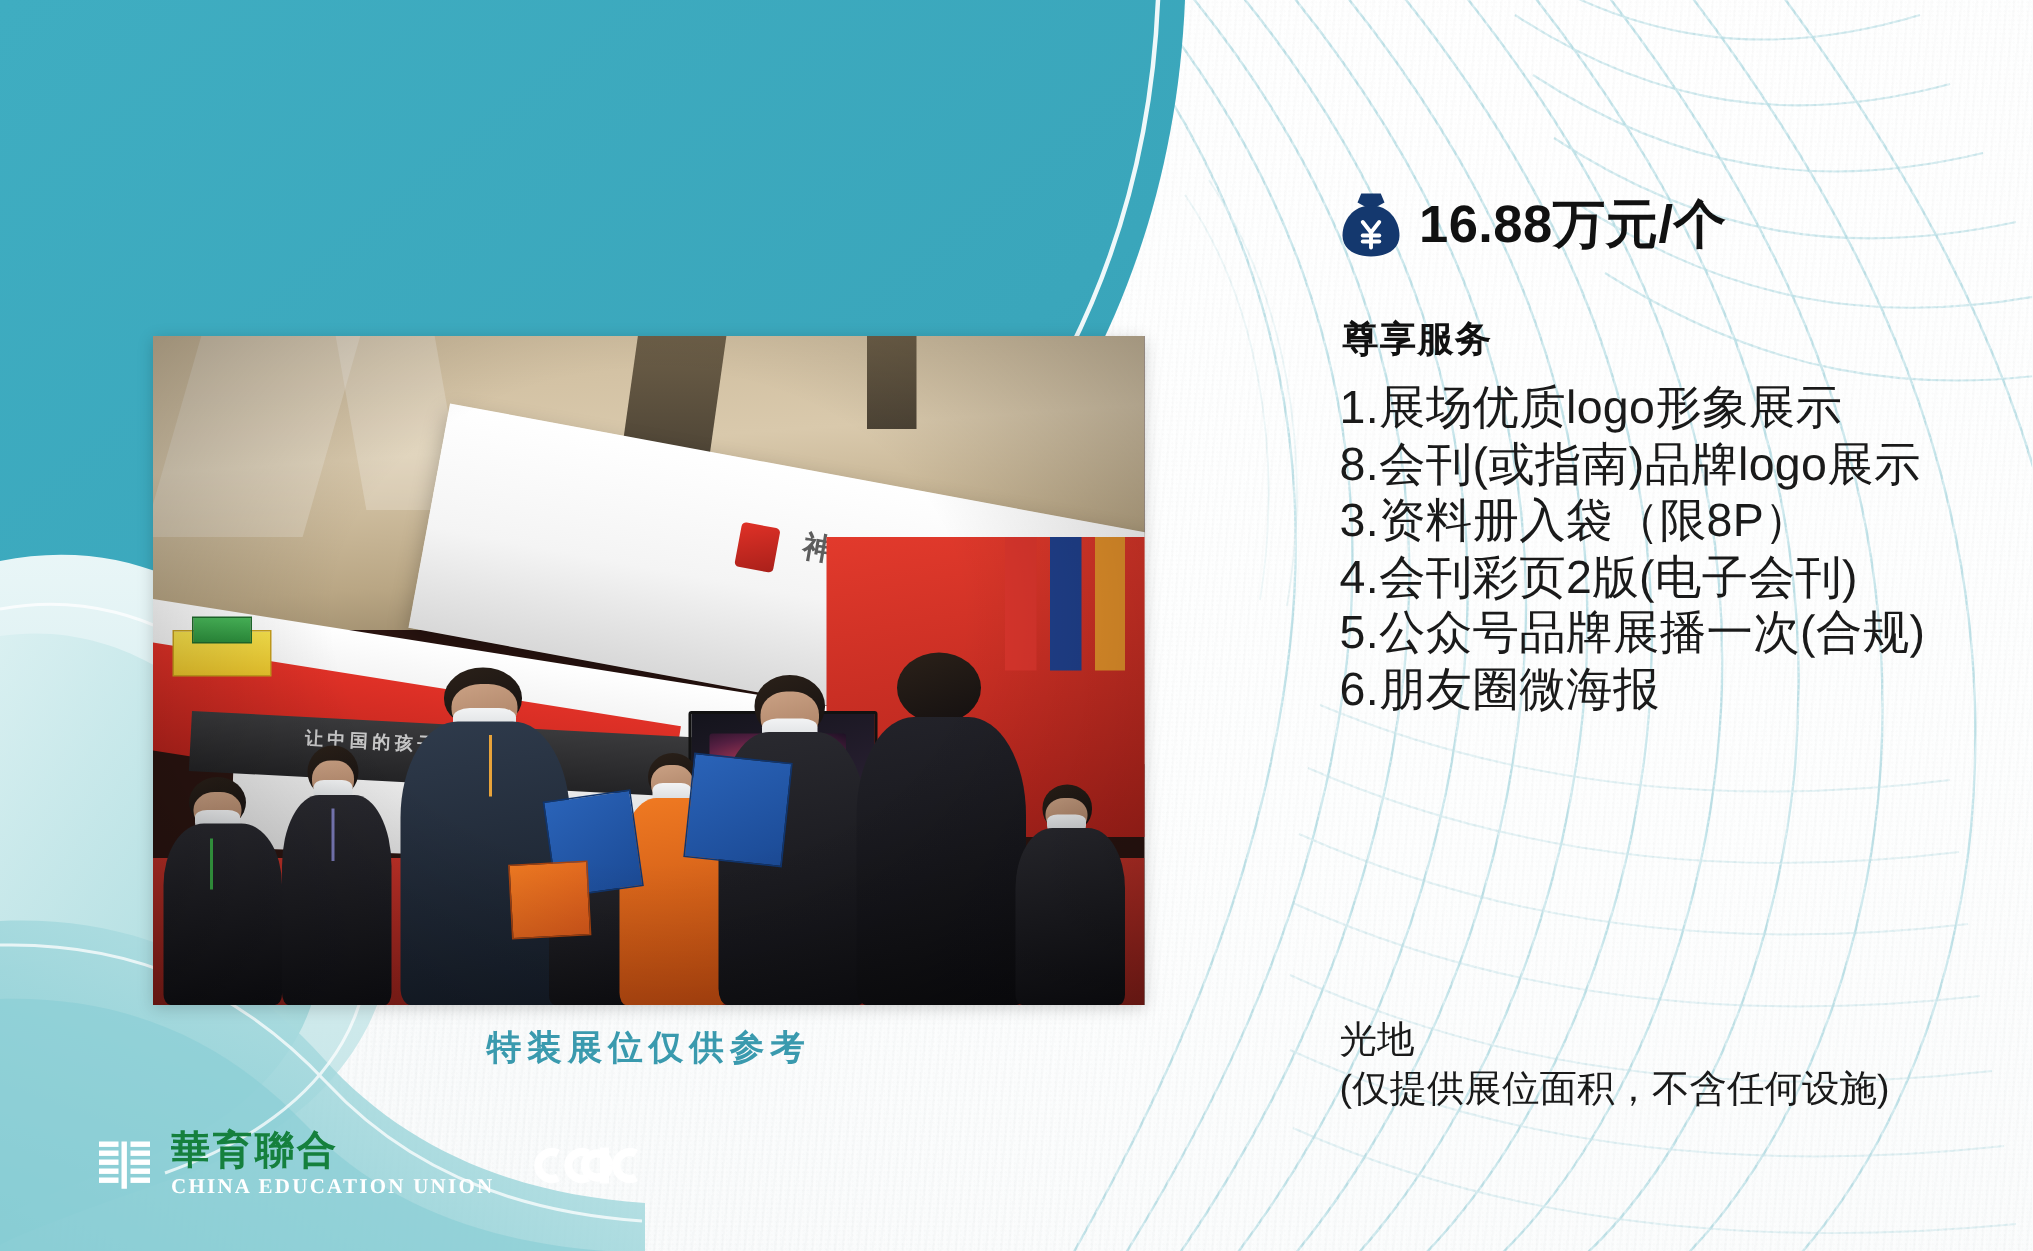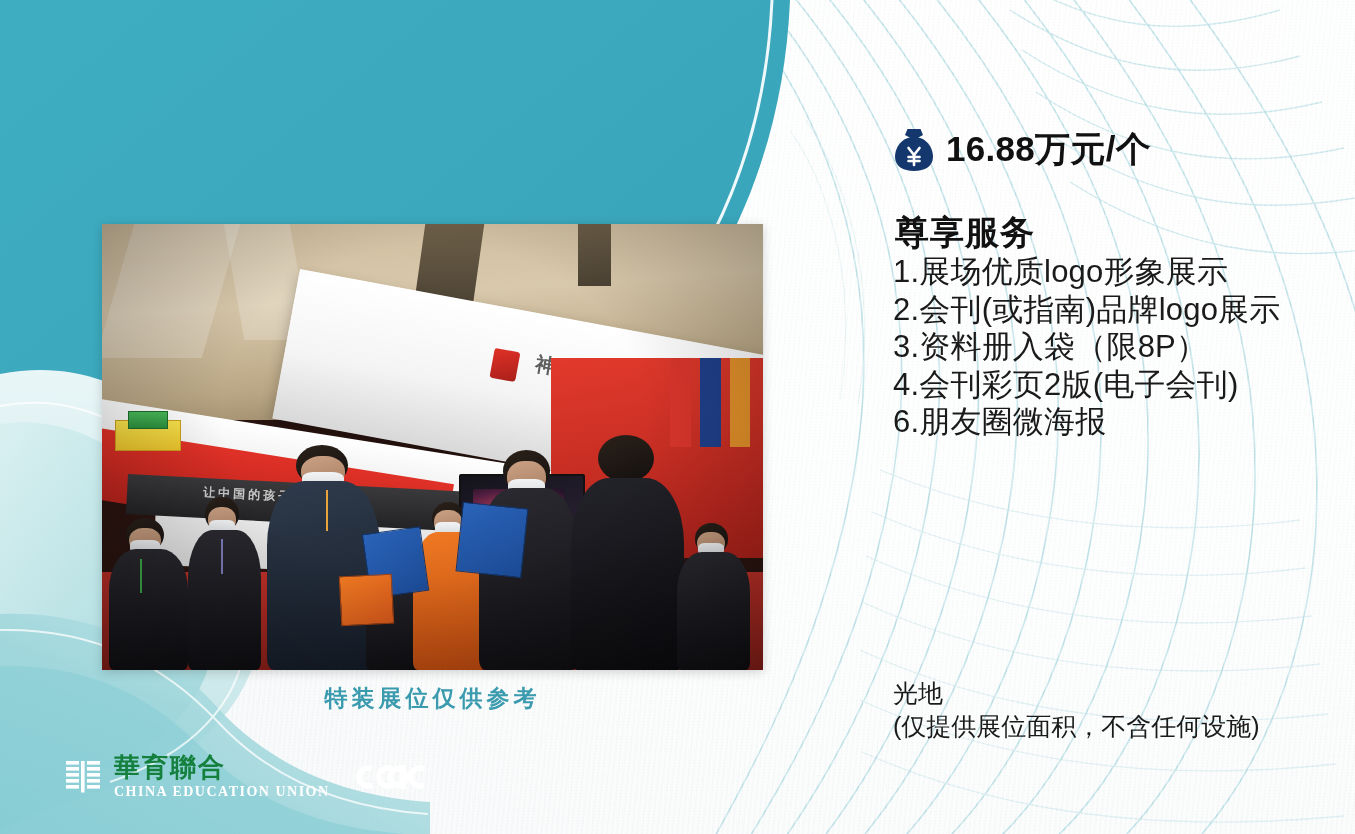--- a/index.html
+++ b/index.html
@@ -174,21 +174,21 @@
   }
 
   
   .right-col { position:absolute; left:893px; top:0; width:462px; height:592px; }
 
   .price-row { position:absolute; left:0; top:126px; display:flex; align-items:center; gap:11px; }
   .bag-icon { width:42px; height:45px; flex:0 0 auto; }
   .price-text { color:#111111; font-size:35px; font-weight:700; letter-spacing:.3px; white-space:nowrap; }
 
   .sec-head {
-    color:#111; font-size:34px; font-weight:700; letter-spacing:1px;
+    color:#111; font-size:24px; font-weight:700; letter-spacing:1px;
   }
   .services-head { position:absolute; left:2px; top:210px; }
   .services-list { position:absolute; left:0px; top:253px; width:462px; }
   .svc-item {
     color:#1a1a1a; font-size:31px; line-height:37.5px; white-space:nowrap;
     letter-spacing:.2px;
   }
 
   .config-head { position:absolute; left:2px; top:636px; }
   .config-body { position:absolute; left:0px; top:677px; width:470px; }
@@ -404,23 +404,24 @@
           <path d="M15.5 34 L26.5 34"></path>
         </g>
       </svg>
       <div class="price-text">16.88万元/个</div>
     </div>
 
     <div class="sec-head services-head">尊享服务</div>
 
     <div class="services-list">
       <div class="svc-item">1.展场优质logo形象展示</div>
-      <div class="svc-item">2.会刊(或指南)品牌logo展示</div>
+      <div class="svc-item">8.会刊(或指南)品牌logo展示</div>
       <div class="svc-item">3.资料册入袋（限8P）</div>
       <div class="svc-item">4.会刊彩页2版(电子会刊)</div>
+      <div class="svc-item">5.公众号品牌展播一次(合规)</div>
       <div class="svc-item">6.朋友圈微海报</div>
     </div>
 
     <div class="config-body">
       <div class="cfg-line">光地</div>
       <div class="cfg-line">(仅提供展位面积，不含任何设施)</div>
     </div>
   </div>
 
   <div class="logo-block">

